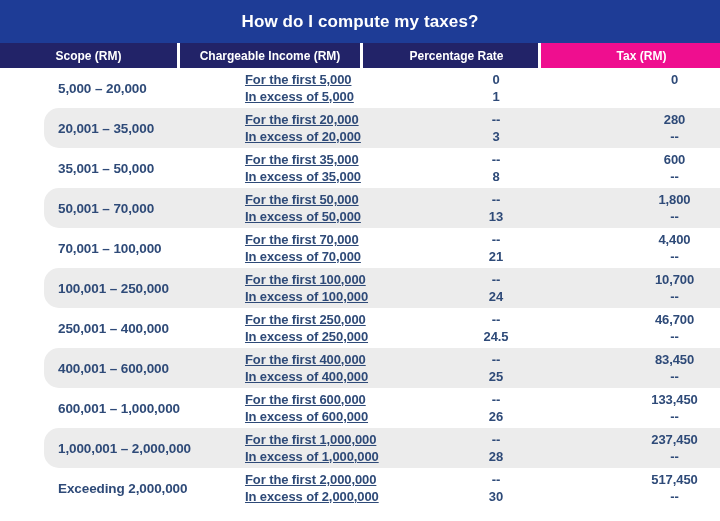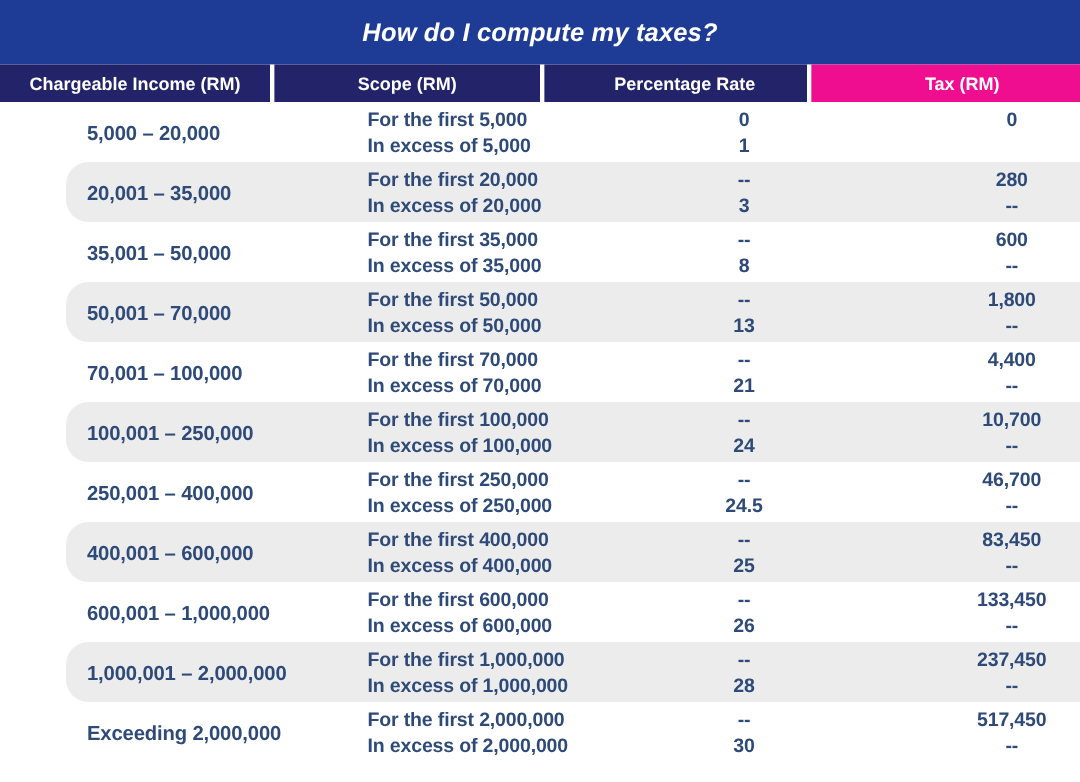--- a/index.html
+++ b/index.html
@@ -18,21 +18,20 @@
     background: #1e3c96;
     display: flex;
     align-items: center;
     justify-content: center;
   }
   .title {
     color: #ffffff;
     font-size: 17px;
     font-weight: bold;
     letter-spacing: 0.1px;
-    font-style: italic;
   }
 
   .thead {
     display: flex;
     height: 25px;
     width: 720px;
   }
   .th {
     box-sizing: border-box;
     background: #222368;
@@ -60,36 +59,36 @@
 
   .cell {
     box-sizing: border-box;
     color: #2e4a78;
     font-weight: bold;
     font-size: 13px;
     line-height: 17px;
     letter-spacing: -0.1px;
   }
   .c-income { width: 183px; padding-left: 14px; font-size: 13.5px; }
-  .c-scope  { width: 180px; padding-left: 18px; }
+  .c-scope  { width: 180px; padding-left: 18px; text-decoration: underline; }
   .c-rate   { width: 178px; text-align: center; }
   .c-tax    { width: 179px; text-align: center; }
   .line { min-height: 17px; }
 </style>
 </head>
 <body>
 
 <div class="page">
   <div class="title-band">
     <div class="title">How do I compute my taxes?</div>
   </div>
 
   <div class="thead">
+    <div class="th th-scope">Scope (RM)</div>
     <div class="th th-income">Chargeable Income (RM)</div>
-    <div class="th th-scope">Scope (RM)</div>
     <div class="th th-rate">Percentage Rate</div>
     <div class="th th-tax">Tax (RM)</div>
   </div>
 
   <div class="tbody" id="tbody">
   <div class="trow">
     <div class="cell c-income">5,000 – 20,000</div>
     <div class="cell c-scope">
       <div class="line">For the first 5,000</div>
       <div class="line">In excess of 5,000</div>

